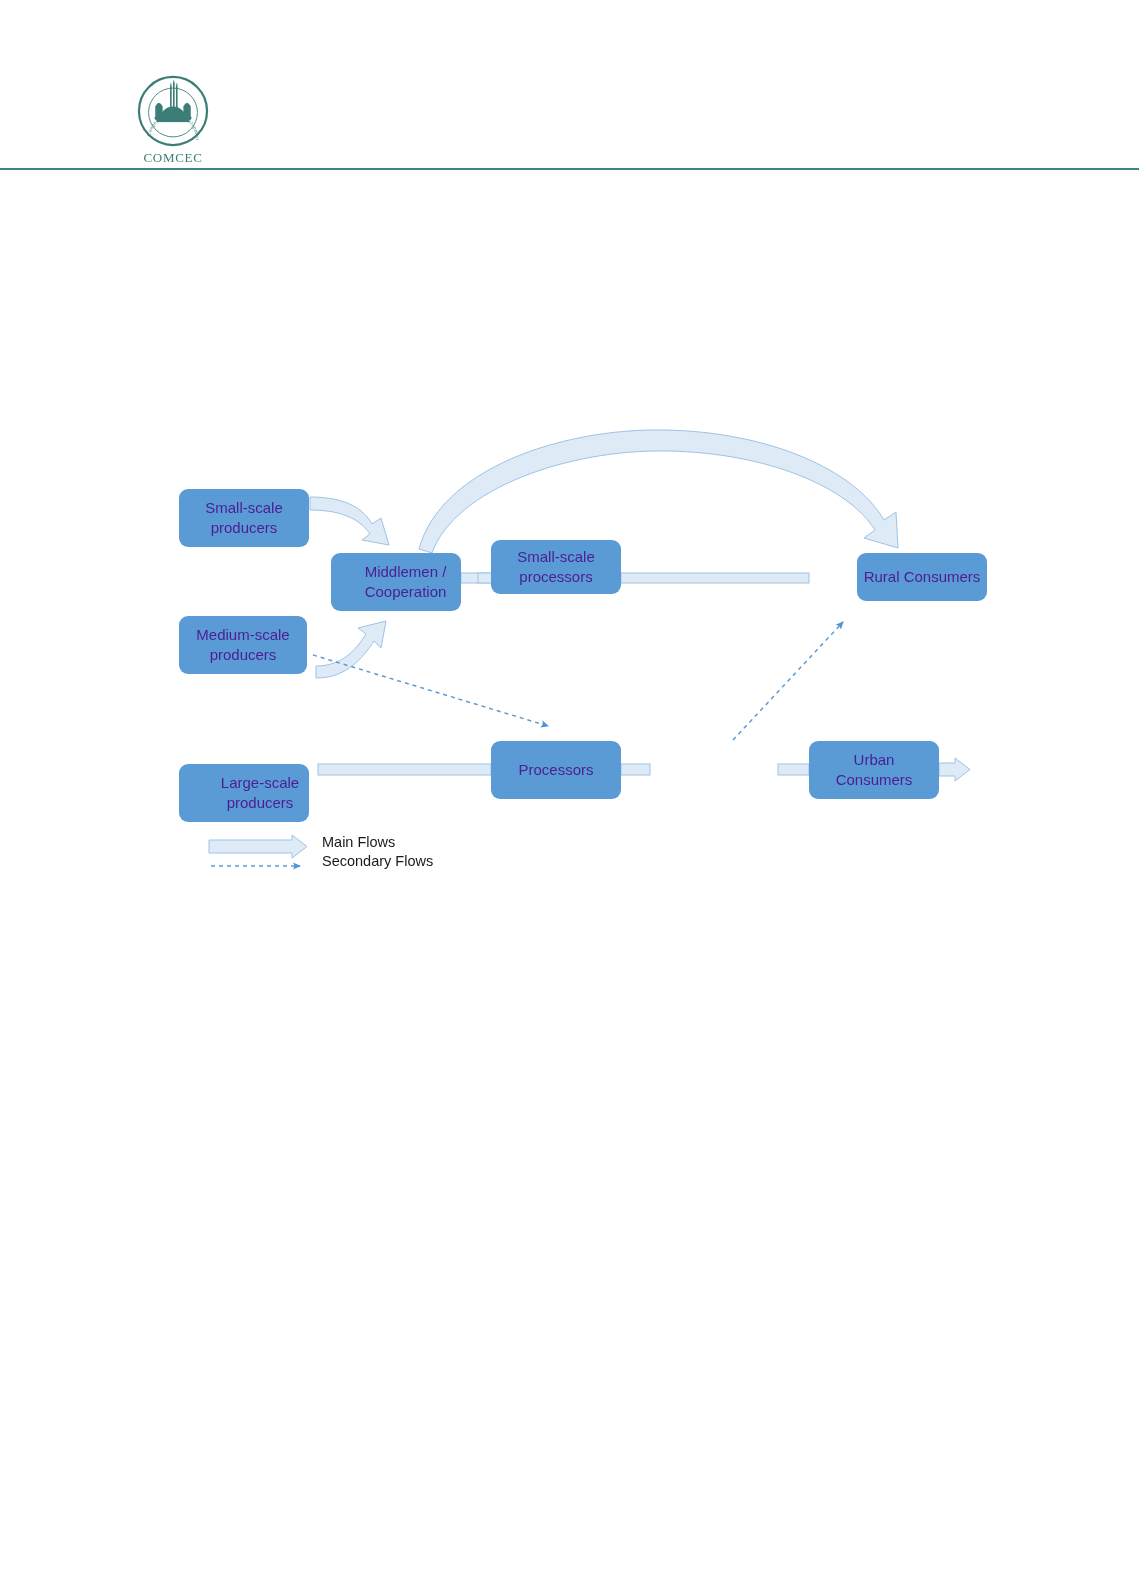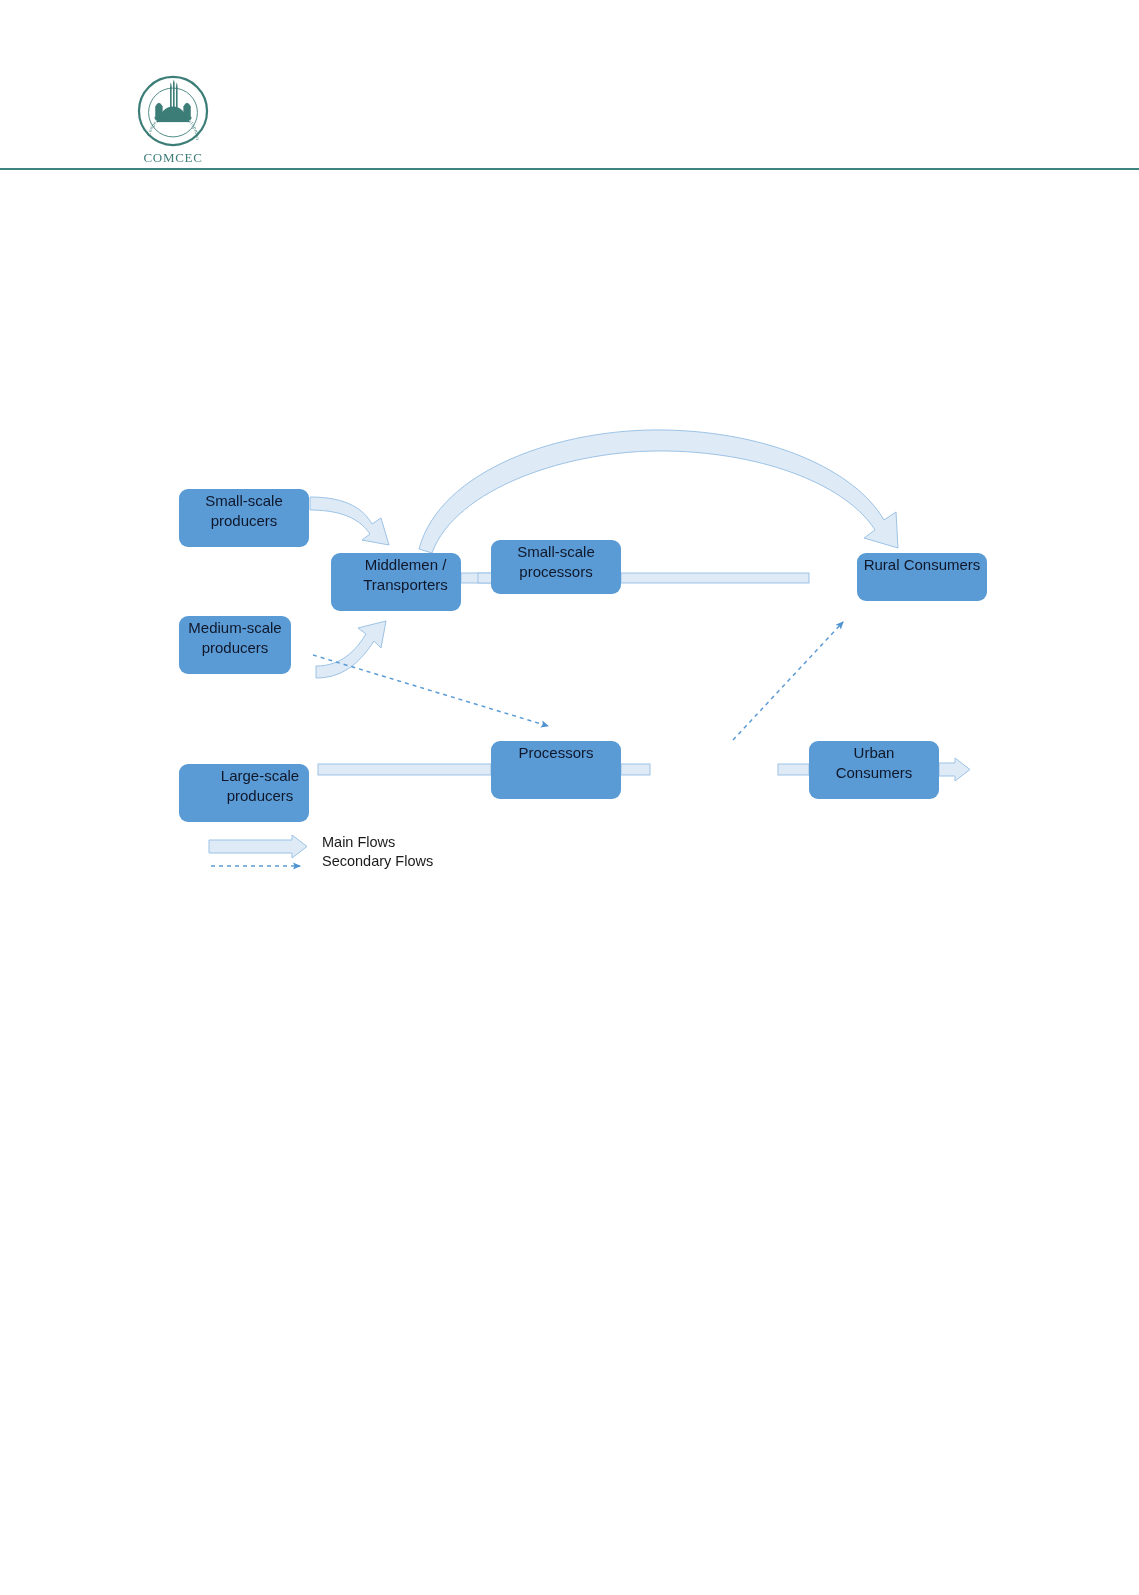--- a/index.html
+++ b/index.html
@@ -64,33 +64,34 @@
     position: absolute;
     left: 0; top: 0;
     width: 1139px;
     height: 1595px;
   }
 
   .node {
     position: absolute;
     background: #5B9BD5;
     border-radius: 9px;
-    color: #0f172a;
+    color: #4c1d95;
     display: flex;
+    align-items: center;
     justify-content: center;
     text-align: center;
     font-size: 15px;
     line-height: 1.32;
     box-sizing: border-box;
     padding: 2px 6px;
     z-index: 5;
   }
 
   #node-small-producers   { left: 179px; top: 489px; width: 130px; height: 58px; }
-  #node-medium-producers  { left: 179px; top: 616px; width: 112px; height: 58px; }
+  #node-medium-producers  { left: 179px; top: 616px; width: 128px; height: 58px; }
   #node-large-producers   { left: 179px; top: 764px; width: 130px; height: 58px; padding-left: 38px; }
   #node-middlemen         { left: 331px; top: 553px; width: 130px; height: 58px; padding-left: 25px; }
   #node-small-processors  { left: 491px; top: 540px; width: 130px; height: 54px; }
   #node-rural-consumers   { left: 809px; top: 553px; width: 130px; height: 48px; margin-left: 48px; }
   #node-processors        { left: 491px; top: 741px; width: 130px; height: 58px; }
   #node-retailers         { left: 650px; top: 741px; width: 128px; height: 58px; }
   #node-urban-consumers   { left: 809px; top: 741px; width: 130px; height: 58px; }
 
   
   #legend {
@@ -261,21 +262,21 @@
   <div class="node" id="node-large-producers">
     <span>
       <span>Large-scale</span><br>
       <span>producers</span>
     </span>
   </div>
 
   <div class="node" id="node-middlemen">
     <span>
       <span>Middlemen /</span><br>
-      <span>Transporters</span>
+      <span>Cooperation</span>
     </span>
   </div>
 
   <div class="node" id="node-small-processors">
     <span>
       <span>Small-scale</span><br>
       <span>processors</span>
     </span>
   </div>
 

